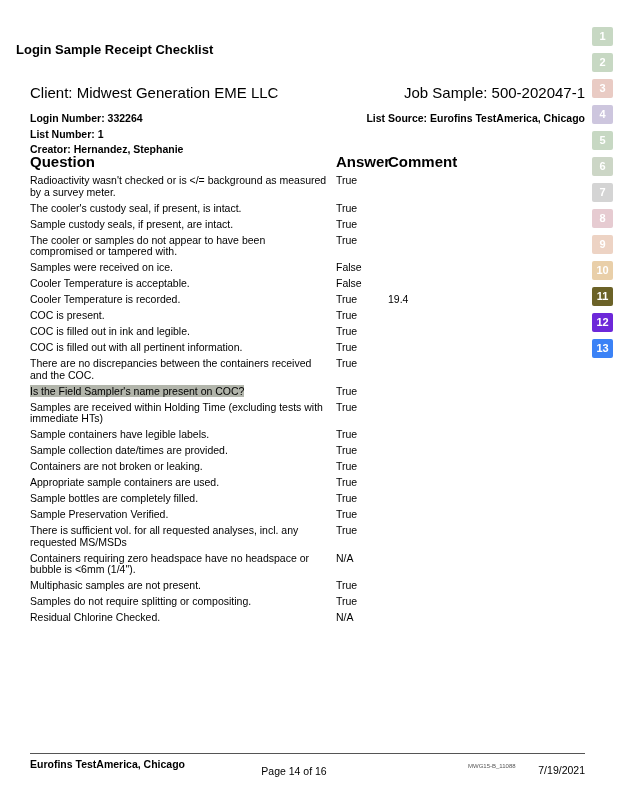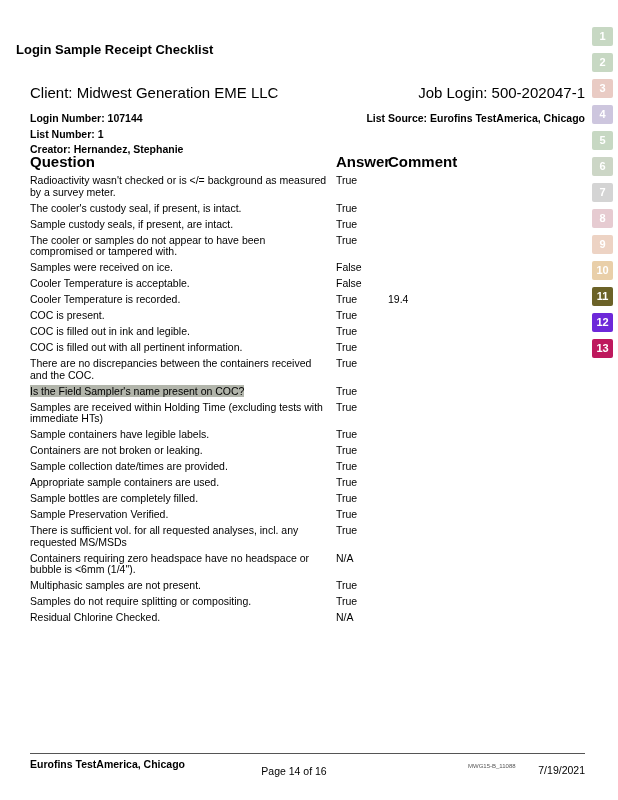--- a/index.html
+++ b/index.html
@@ -54,29 +54,29 @@
 <div class="page">
 
   <div class="title">Login Sample Receipt Checklist</div>
 
   <div class="client-row">
     <span>
       <span>Client:</span>
       <span>Midwest Generation EME LLC</span>
     </span>
     <span>
-      <span>Job Login:</span>
+      <span>Job Sample:</span>
       <span>500-202047-1</span>
     </span>
   </div>
 
   <div class="login-block">
     <div class="line">
       <span>Login Number:</span>
-      <span>107144</span>
+      <span>332264</span>
       <span class="list-source">
         <span>List Source:</span>
         <span>Eurofins TestAmerica, Chicago</span>
       </span>
     </div>
     <div class="line">
       <span>List Number:</span>
       <span>1</span>
     </div>
     <div class="line">
@@ -163,26 +163,26 @@
           <td><span>Samples are received within Holding Time (excluding tests with immediate HTs)</span></td>
           <td>True</td>
           <td></td>
         </tr>
         <tr>
           <td><span>Sample containers have legible labels.</span></td>
           <td>True</td>
           <td></td>
         </tr>
         <tr>
+          <td><span>Sample collection date/times are provided.</span></td>
+          <td>True</td>
+          <td></td>
+        </tr>
+        <tr>
           <td><span>Containers are not broken or leaking.</span></td>
-          <td>True</td>
-          <td></td>
-        </tr>
-        <tr>
-          <td><span>Sample collection date/times are provided.</span></td>
           <td>True</td>
           <td></td>
         </tr>
         <tr>
           <td><span>Appropriate sample containers are used.</span></td>
           <td>True</td>
           <td></td>
         </tr>
         <tr>
           <td><span>Sample bottles are completely filled.</span></td>
@@ -228,21 +228,21 @@
       <div class="tab" style="background: rgb(233, 203, 196);">3</div>
       <div class="tab" style="background: rgb(205, 198, 222);">4</div>
       <div class="tab" style="background: rgb(199, 216, 195);">5</div>
       <div class="tab" style="background: rgb(204, 214, 198);">6</div>
       <div class="tab" style="background: rgb(212, 212, 212);">7</div>
       <div class="tab" style="background: rgb(230, 203, 209);">8</div>
       <div class="tab" style="background: rgb(237, 211, 196);">9</div>
       <div class="tab" style="background: rgb(233, 207, 169);">10</div>
       <div class="tab active" style="background: rgb(107, 98, 40);">11</div>
       <div class="tab" style="background: #6d28d9;">12</div>
-      <div class="tab" style="background: #be185d;">13</div>
+      <div class="tab" style="background: #3b82f6;">13</div>
     </div>
 
   <div class="footer-rule"></div>
   <div class="footer-company">Eurofins TestAmerica, Chicago</div>
   <div class="footer-page">Page 14 of 16</div>
   <div class="footer-docid">MWG15-B_11088</div>
   <div class="footer-date">7/19/2021</div>
 
 </div>
 

